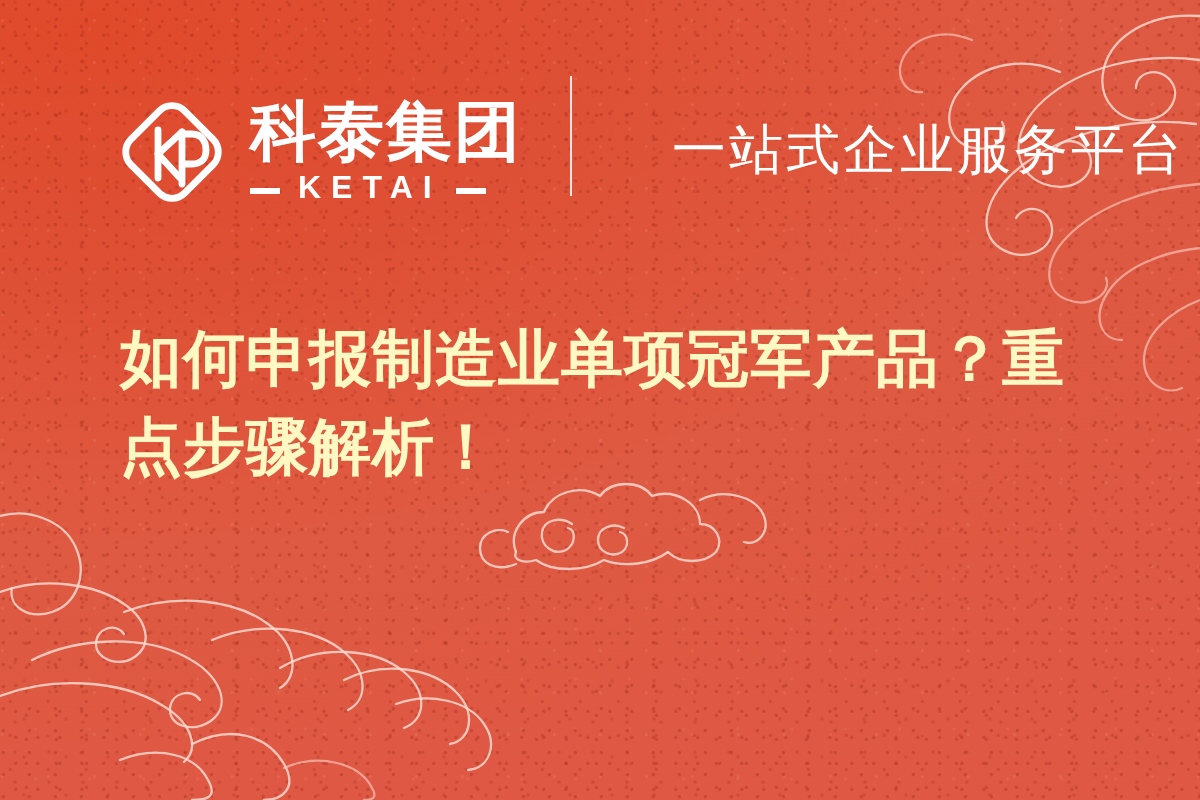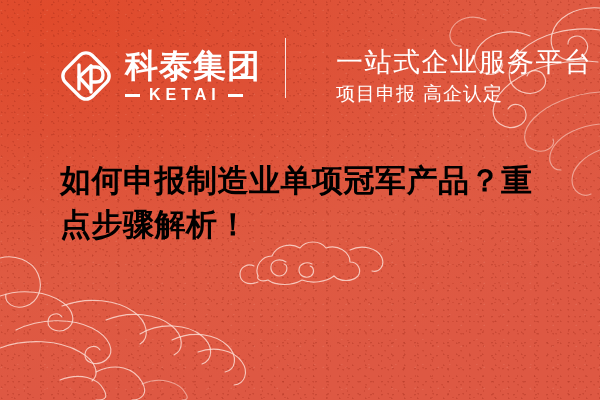--- a/index.html
+++ b/index.html
@@ -155,21 +155,21 @@
 
   
   .headline {
     position: absolute;
     left: 60px;
     top: 158px;
     width: 500px;
     font-size: 31px;
     line-height: 1.42;
     font-weight: bold;
-    color: #000000;
+    color: #fef9c3;
     letter-spacing: 0.5px;
     font-family: "DejaVu Sans", "Liberation Sans", sans-serif;
   }
 </style>
 </head>
 <body>
 
 <div id="banner">
 
   <div class="bg-gradient"></div>
@@ -243,20 +243,19 @@
           <span class="logo-en">KETAI</span>
           <span class="logo-dash"></span>
         </div>
       </div>
     </div>
 
     <div class="divider"></div>
 
     <div class="tagline-block">
       <div class="tagline-main">一站式企业服务平台</div>
-      <div class="tagline-sub">项目申报 高企认定</div>
     </div>
 
   </div>
 
   <div class="headline">如何申报制造业单项冠军产品？重点步骤解析！</div>
 
 </div>
 
 </body></html>

